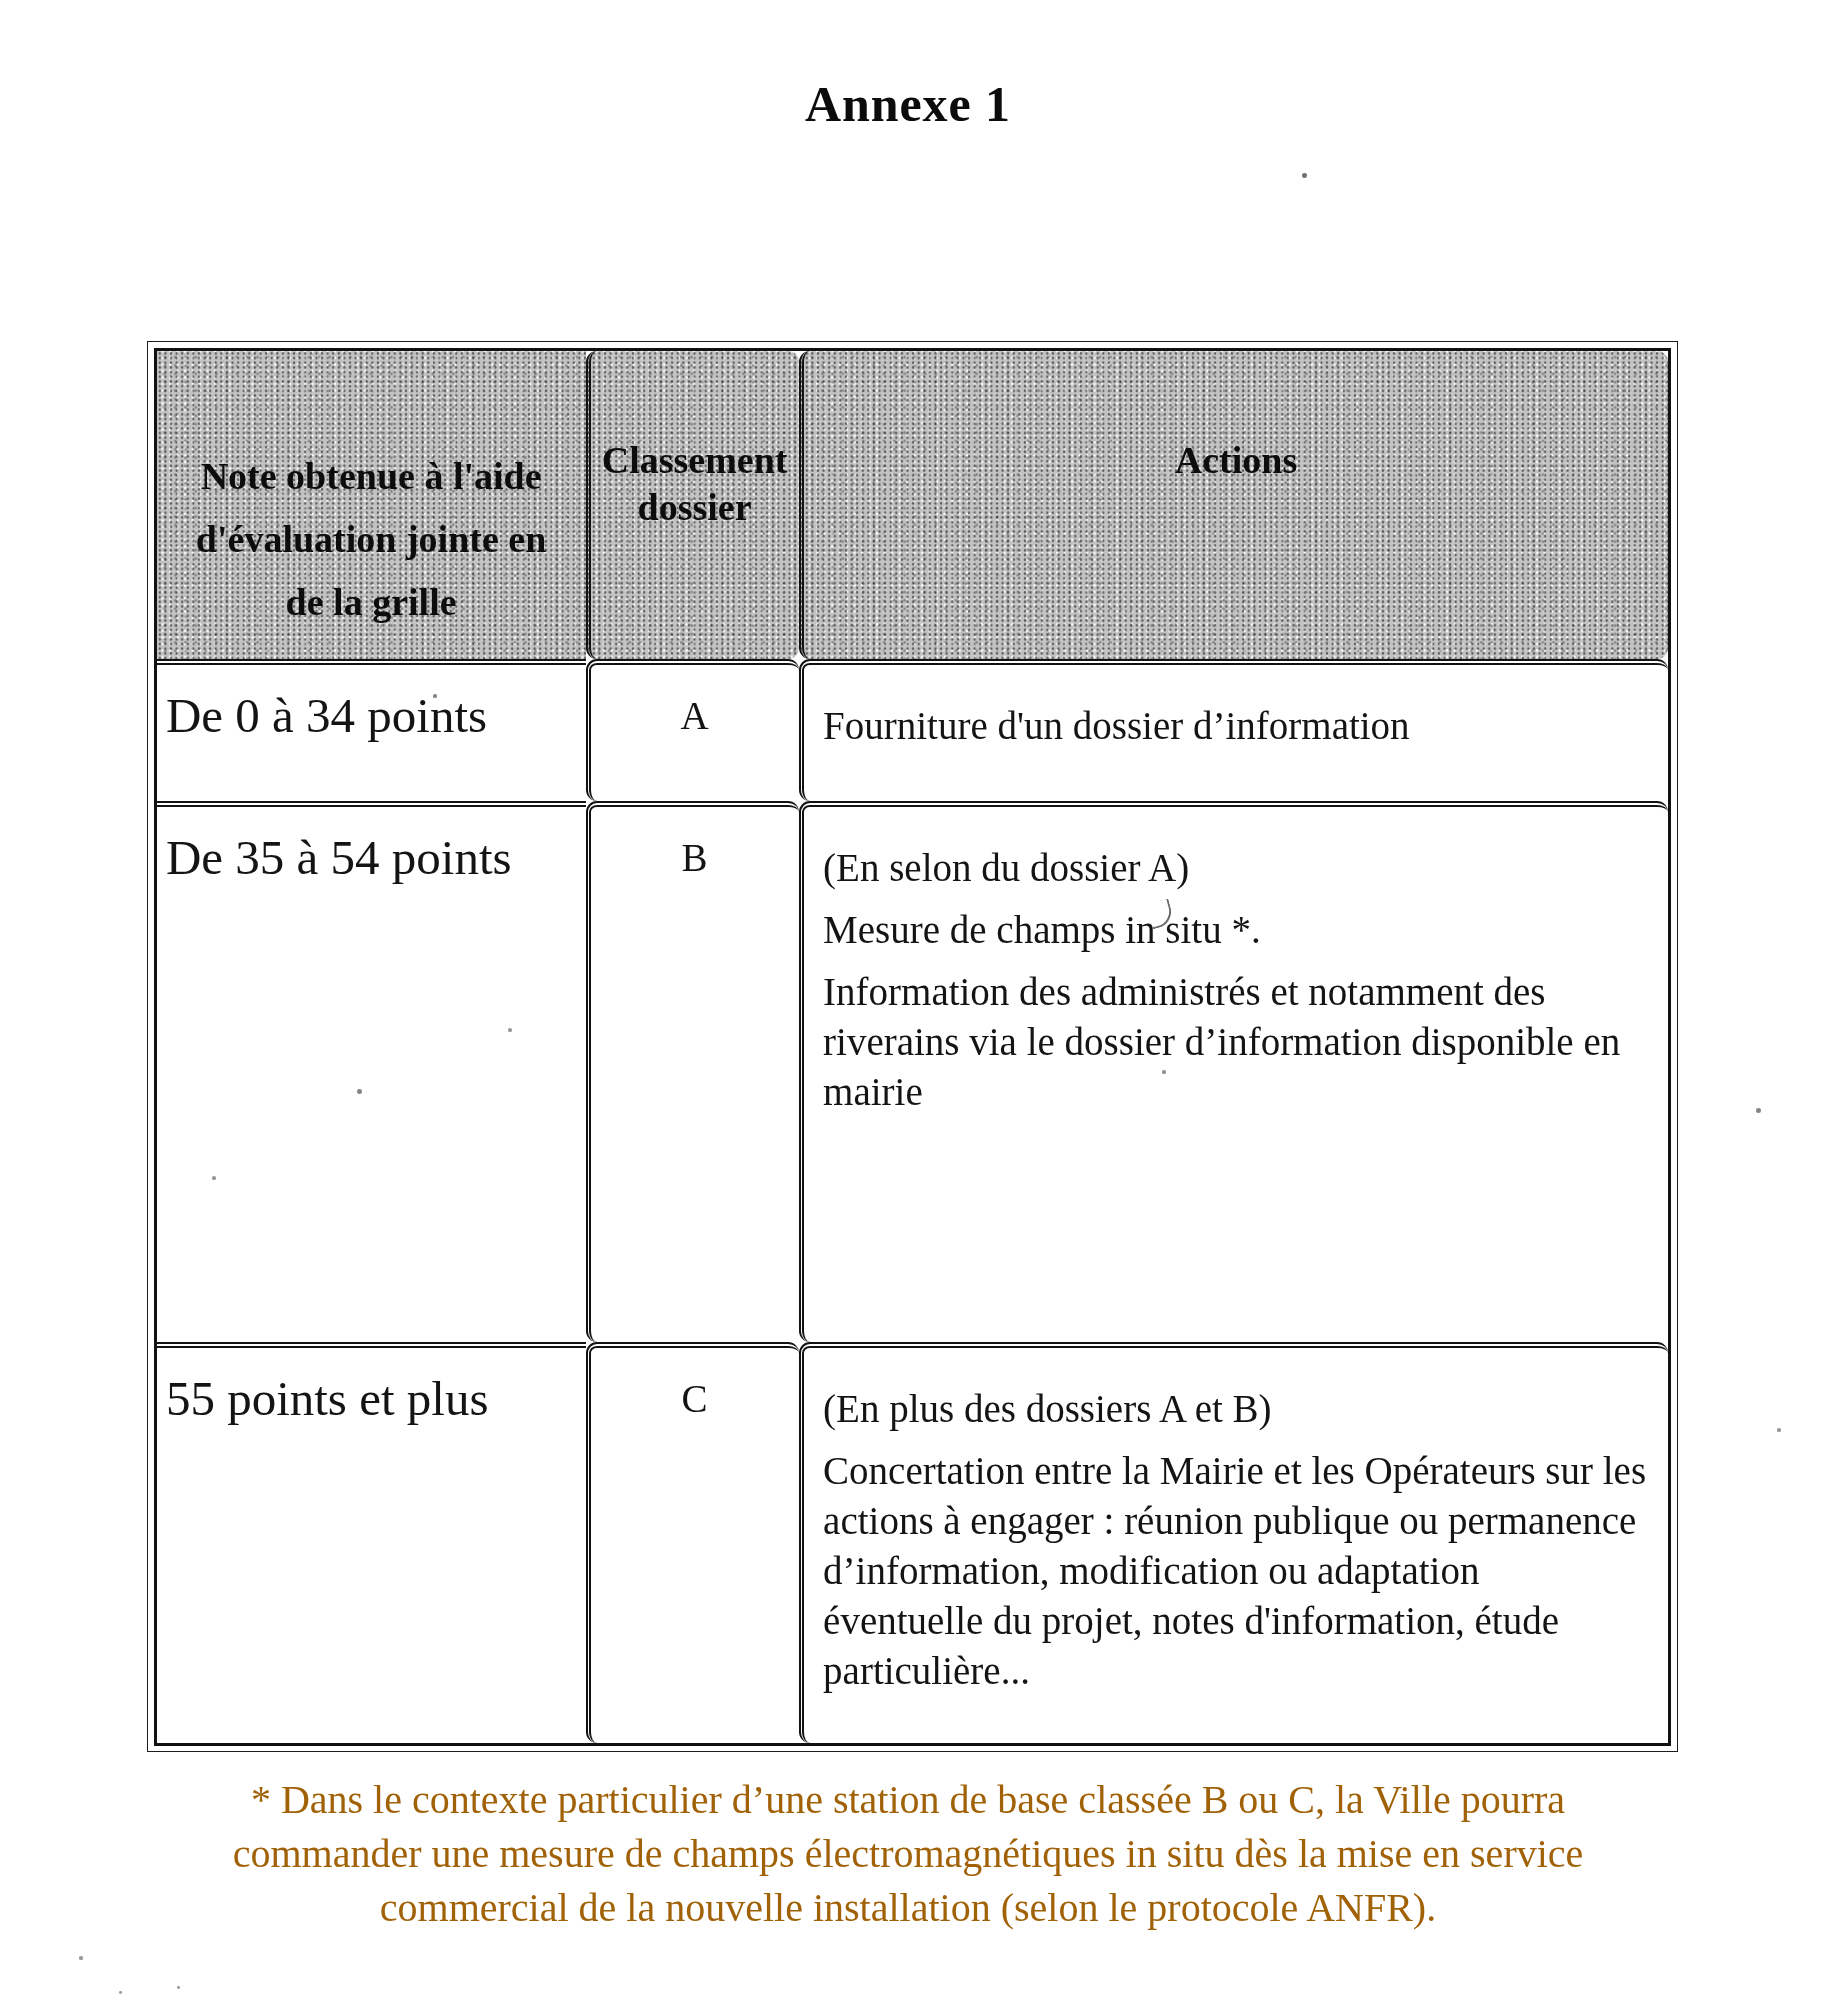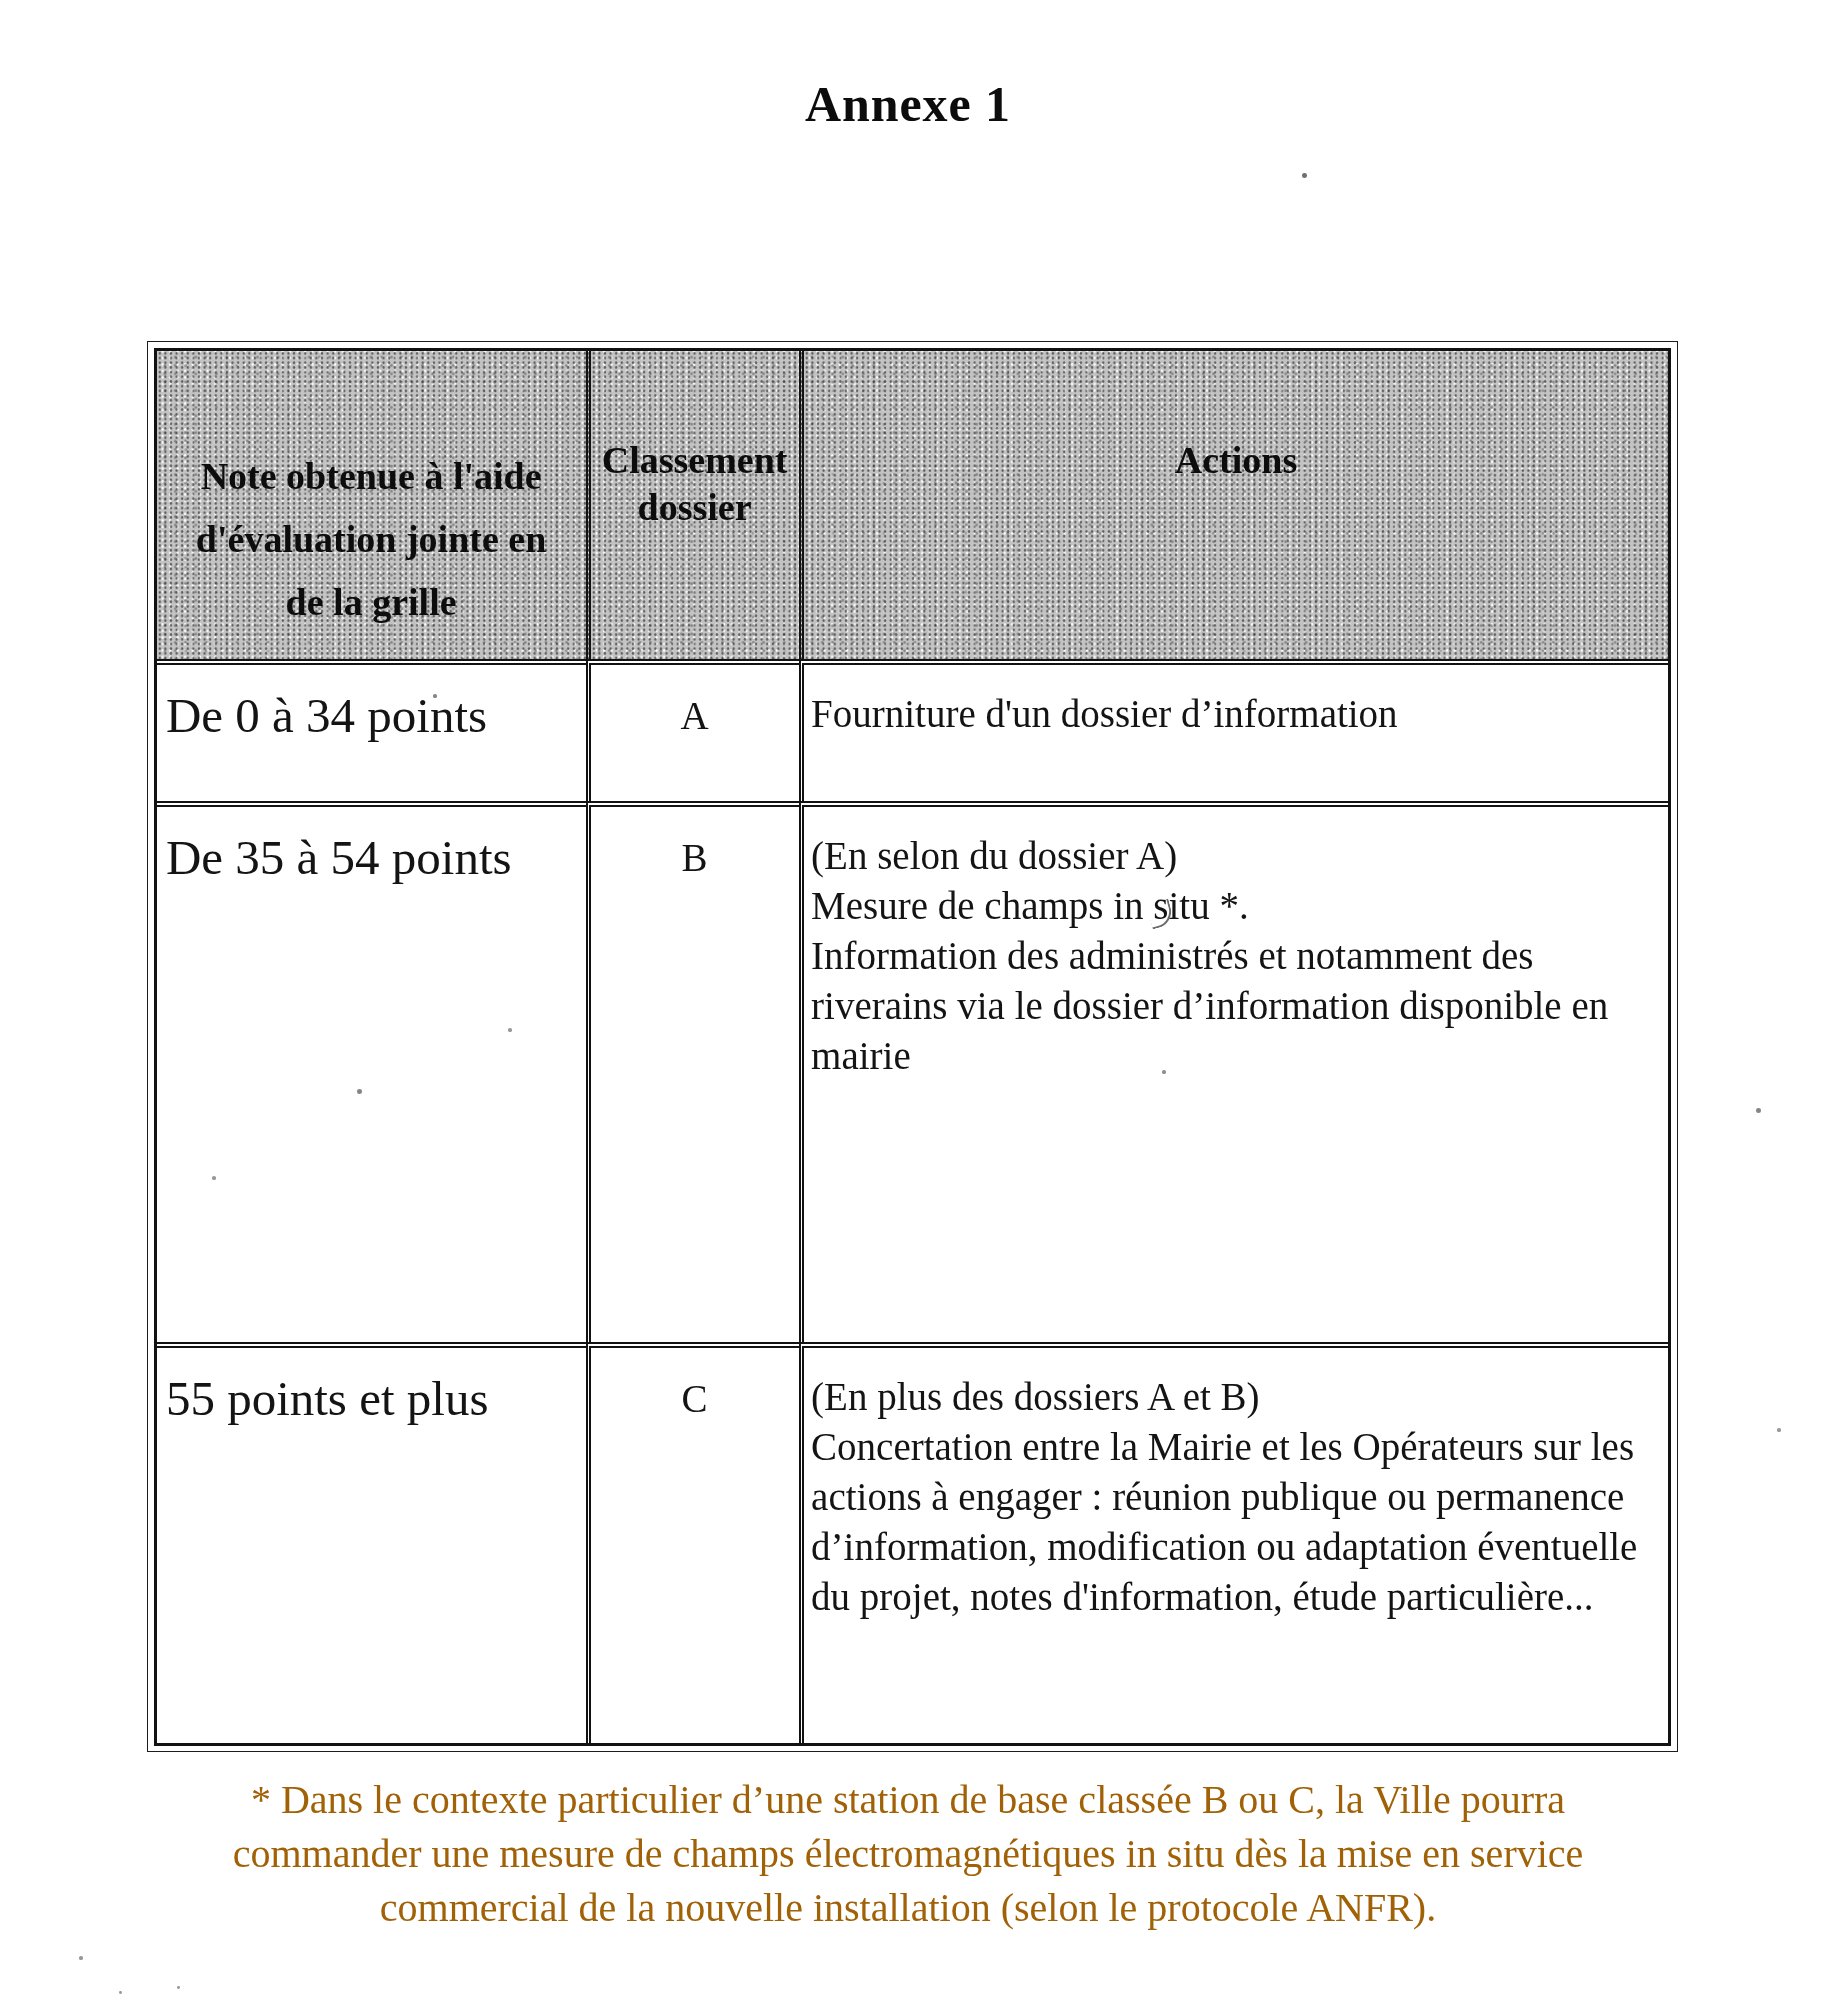--- a/index.html
+++ b/index.html
@@ -46,21 +46,21 @@
     grid-template-columns: 429px 213px 1fr;
     grid-template-rows: 308px 142px 541px 401px;
     border: 3.7px solid #121212;
     box-sizing: border-box;
   }
   .cell {
     box-sizing: border-box;
     overflow: hidden;
     position: relative;
   }
-  .colsep { border-left: 5.6px double #121212; }
+  .colsep { border-left: 5.6px double #121212; border-radius: 11px; }
   .rowsep { border-top: 6.5px double #121212; }
 
   
   .head {
     background-color: #c3c3c3;
     background-image:
       radial-gradient(circle, rgba(10,10,10,0.55) 0.9px, transparent 1.6px),
       radial-gradient(circle, rgba(30,30,30,0.35) 0.9px, transparent 1.8px),
       radial-gradient(circle, rgba(255,255,255,0.95) 0.9px, transparent 1.6px);
     background-size: 5.6px 4.7px, 10.3px 8.4px, 7.5px 6.5px;
@@ -86,21 +86,21 @@
     line-height: 50px;
     padding-top: 26px;
     text-align: center;
   }
   .body-actions {
     font-size: 39px;
     line-height: 50px;
     padding: 24px 7.5px 0 7.5px;
     text-align: left;
   }
-  .body-actions p { margin: 0; }
+  .body-actions p { margin: 12px; }
 
   
   .footnote {
     position: absolute;
     top: 1773px;
     left: 0;
     width: 100%;
     text-align: center;
     font-size: 40px;
     line-height: 54px;

